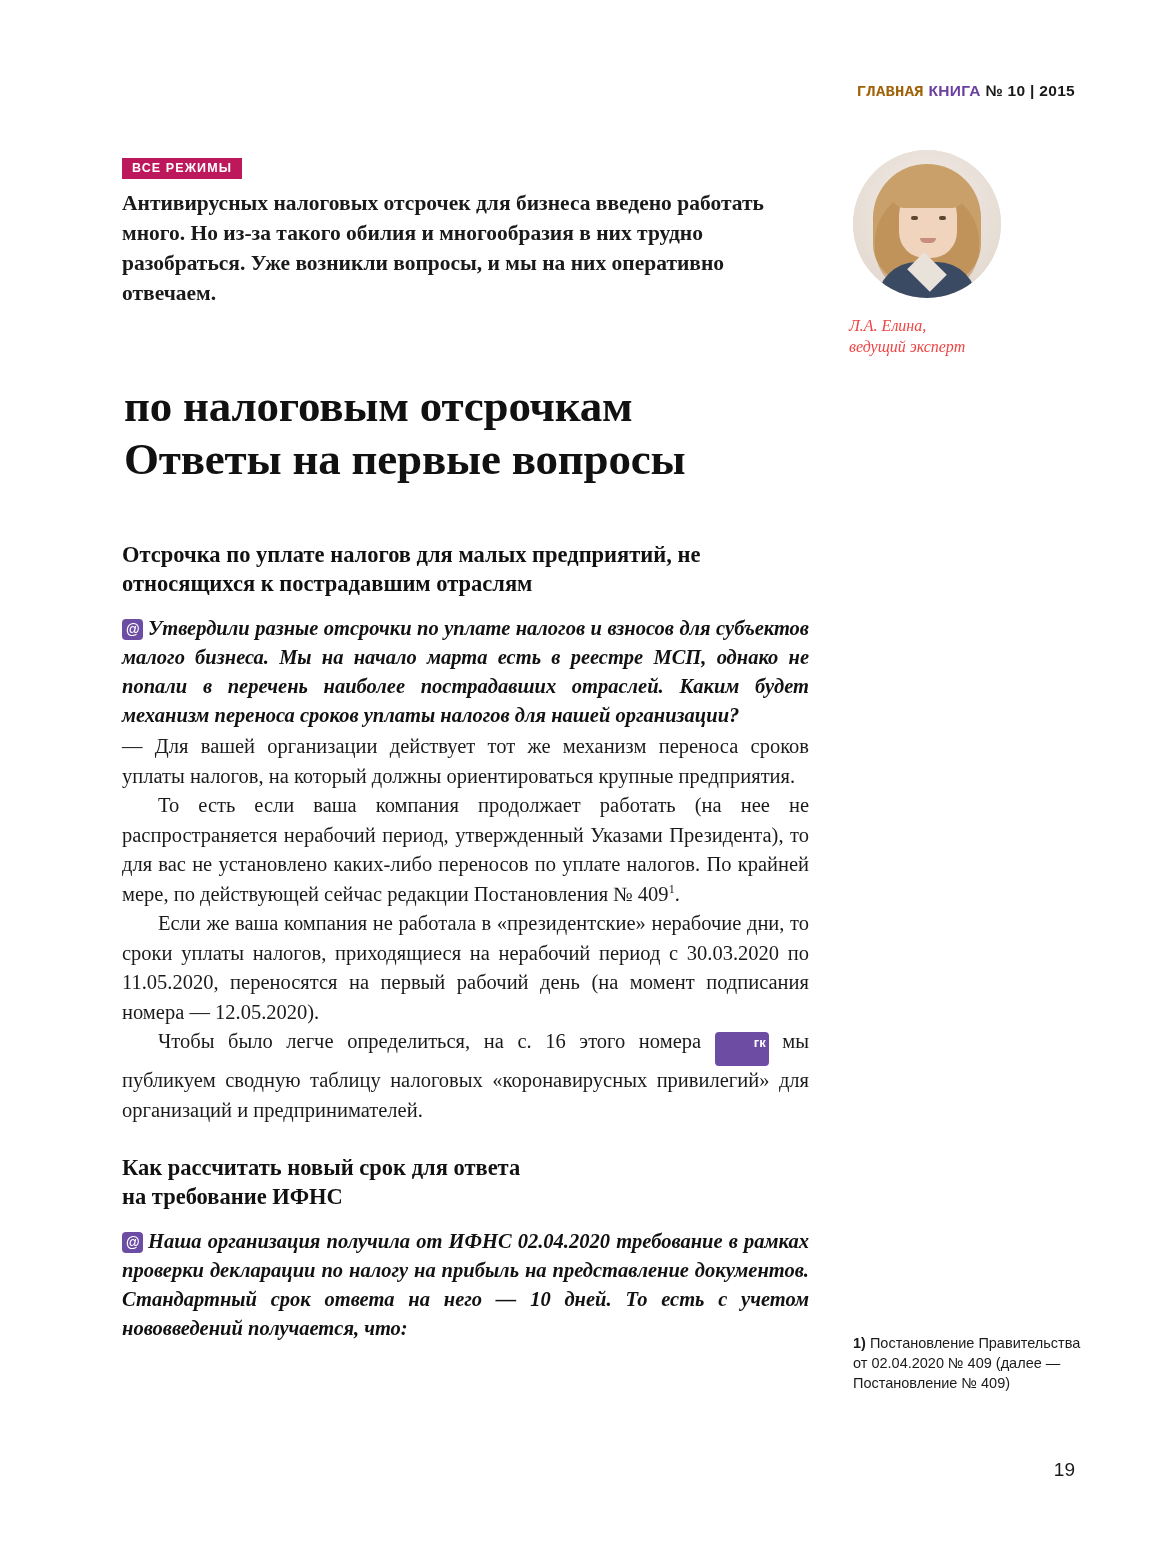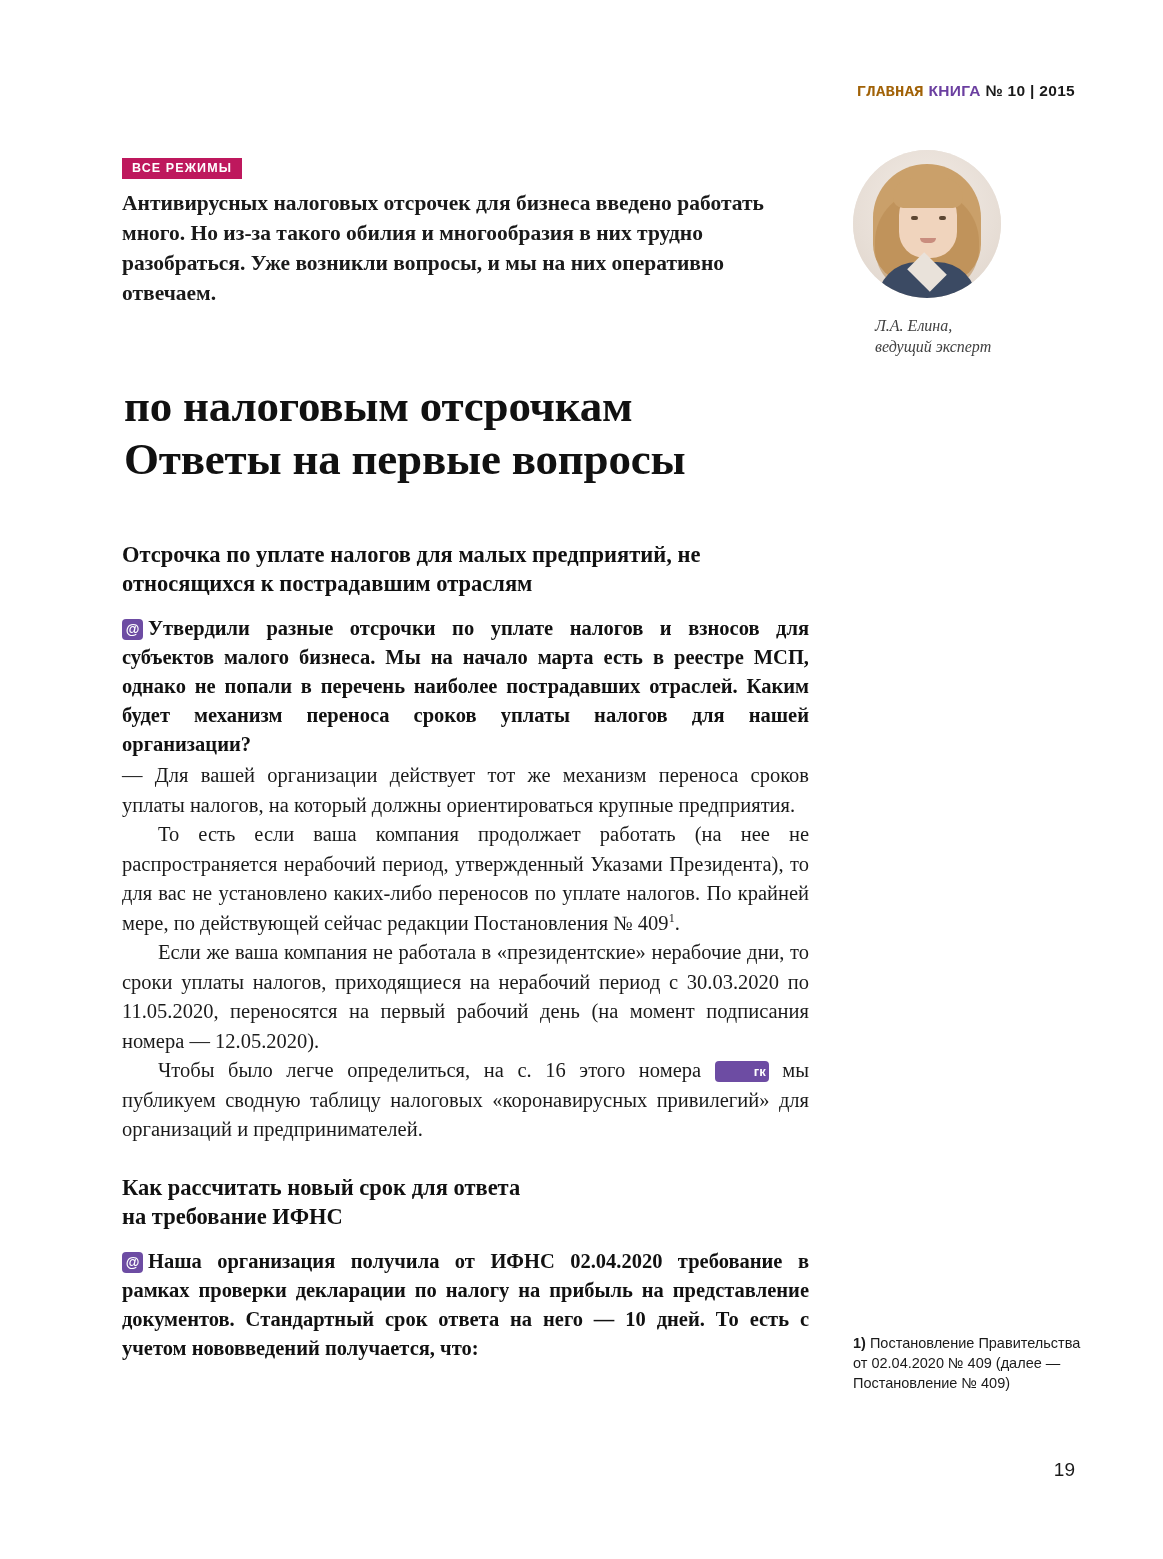--- a/index.html
+++ b/index.html
@@ -134,27 +134,27 @@
   .author-photo .collar {
     position: absolute;
     left: 58px; top: 110px;
     width: 32px; height: 24px;
     background: #e9e2da;
     transform: rotate(45deg);
   }
   .author-name {
     position: absolute;
     top: 315px;
-    left: 875px;
+    left: 849px;
     width: 230px;
     font-family: "Liberation Serif", serif;
     font-style: italic;
     font-size: 16px;
     line-height: 21px;
-    color: #404040;
+    color: #ef4444;
   }
 
   
   .headline {
     position: absolute;
     top: 380px;
     left: 124px;
     width: 800px;
     font-family: "Liberation Serif", serif;
     font-weight: bold;
@@ -180,20 +180,21 @@
     color: #111;
   }
   .q {
     font-family: "Liberation Serif", serif;
     font-weight: bold;
     font-size: 20.5px;
     line-height: 29px;
     margin: 9px 0 2px 0;
     text-align: justify;
     color: #111;
+    font-style: italic;
   }
   .p {
     font-family: "Liberation Serif", serif;
     font-size: 20.5px;
     line-height: 29.5px;
     margin: 0;
     text-align: justify;
     text-indent: 36px;
     color: #1a1a1a;
   }
@@ -210,21 +211,21 @@
     font-size: 14px;
     font-weight: bold;
     line-height: 21px;
     text-align: center;
     vertical-align: 1px;
     margin-right: 5px;
   }
   .gk-icon {
     display: inline-block;
     min-width: 22px;
-    height: 21px;
+    height: 34px;
     padding: 0 3px;
     border-radius: 4px;
     background: #6d4ca3;
     color: #fff;
     font-family: "Liberation Sans", sans-serif;
     font-size: 13px;
     font-weight: bold;
     line-height: 21px;
     text-align: center;
     vertical-align: 1px;

